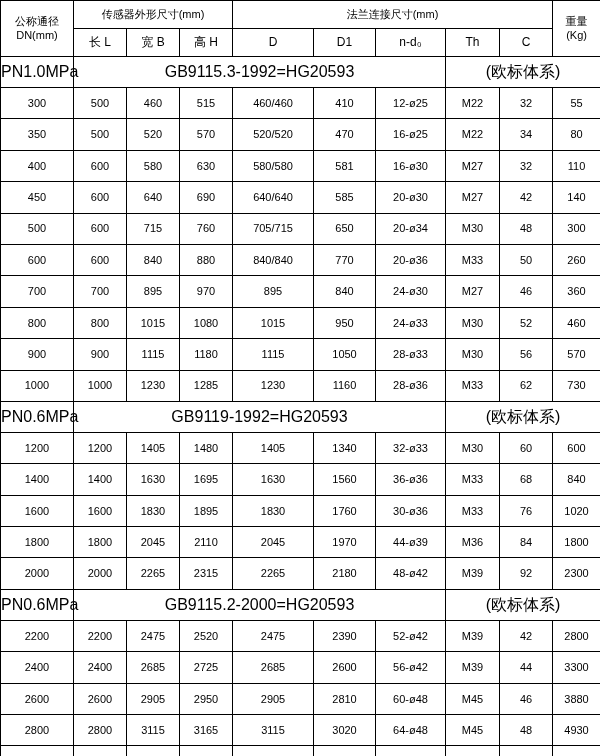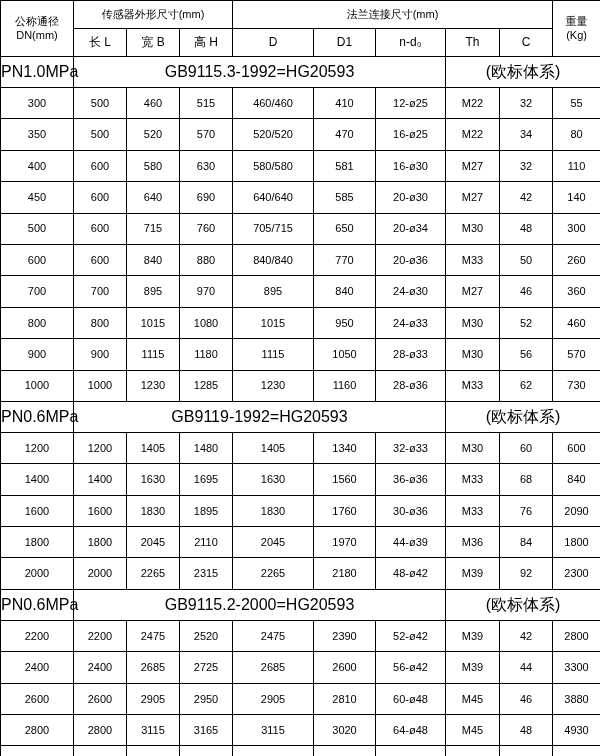--- a/index.html
+++ b/index.html
@@ -263,21 +263,21 @@
       <tr class="data">
         <td>1600</td>
         <td>1600</td>
         <td>1830</td>
         <td>1895</td>
         <td>1830</td>
         <td>1760</td>
         <td>30-ø36</td>
         <td>M33</td>
         <td>76</td>
-        <td>2090</td>
+        <td>1020</td>
       </tr>
       <tr class="data">
         <td>1800</td>
         <td>1800</td>
         <td>2045</td>
         <td>2110</td>
         <td>2045</td>
         <td>1970</td>
         <td>44-ø39</td>
         <td>M36</td>

